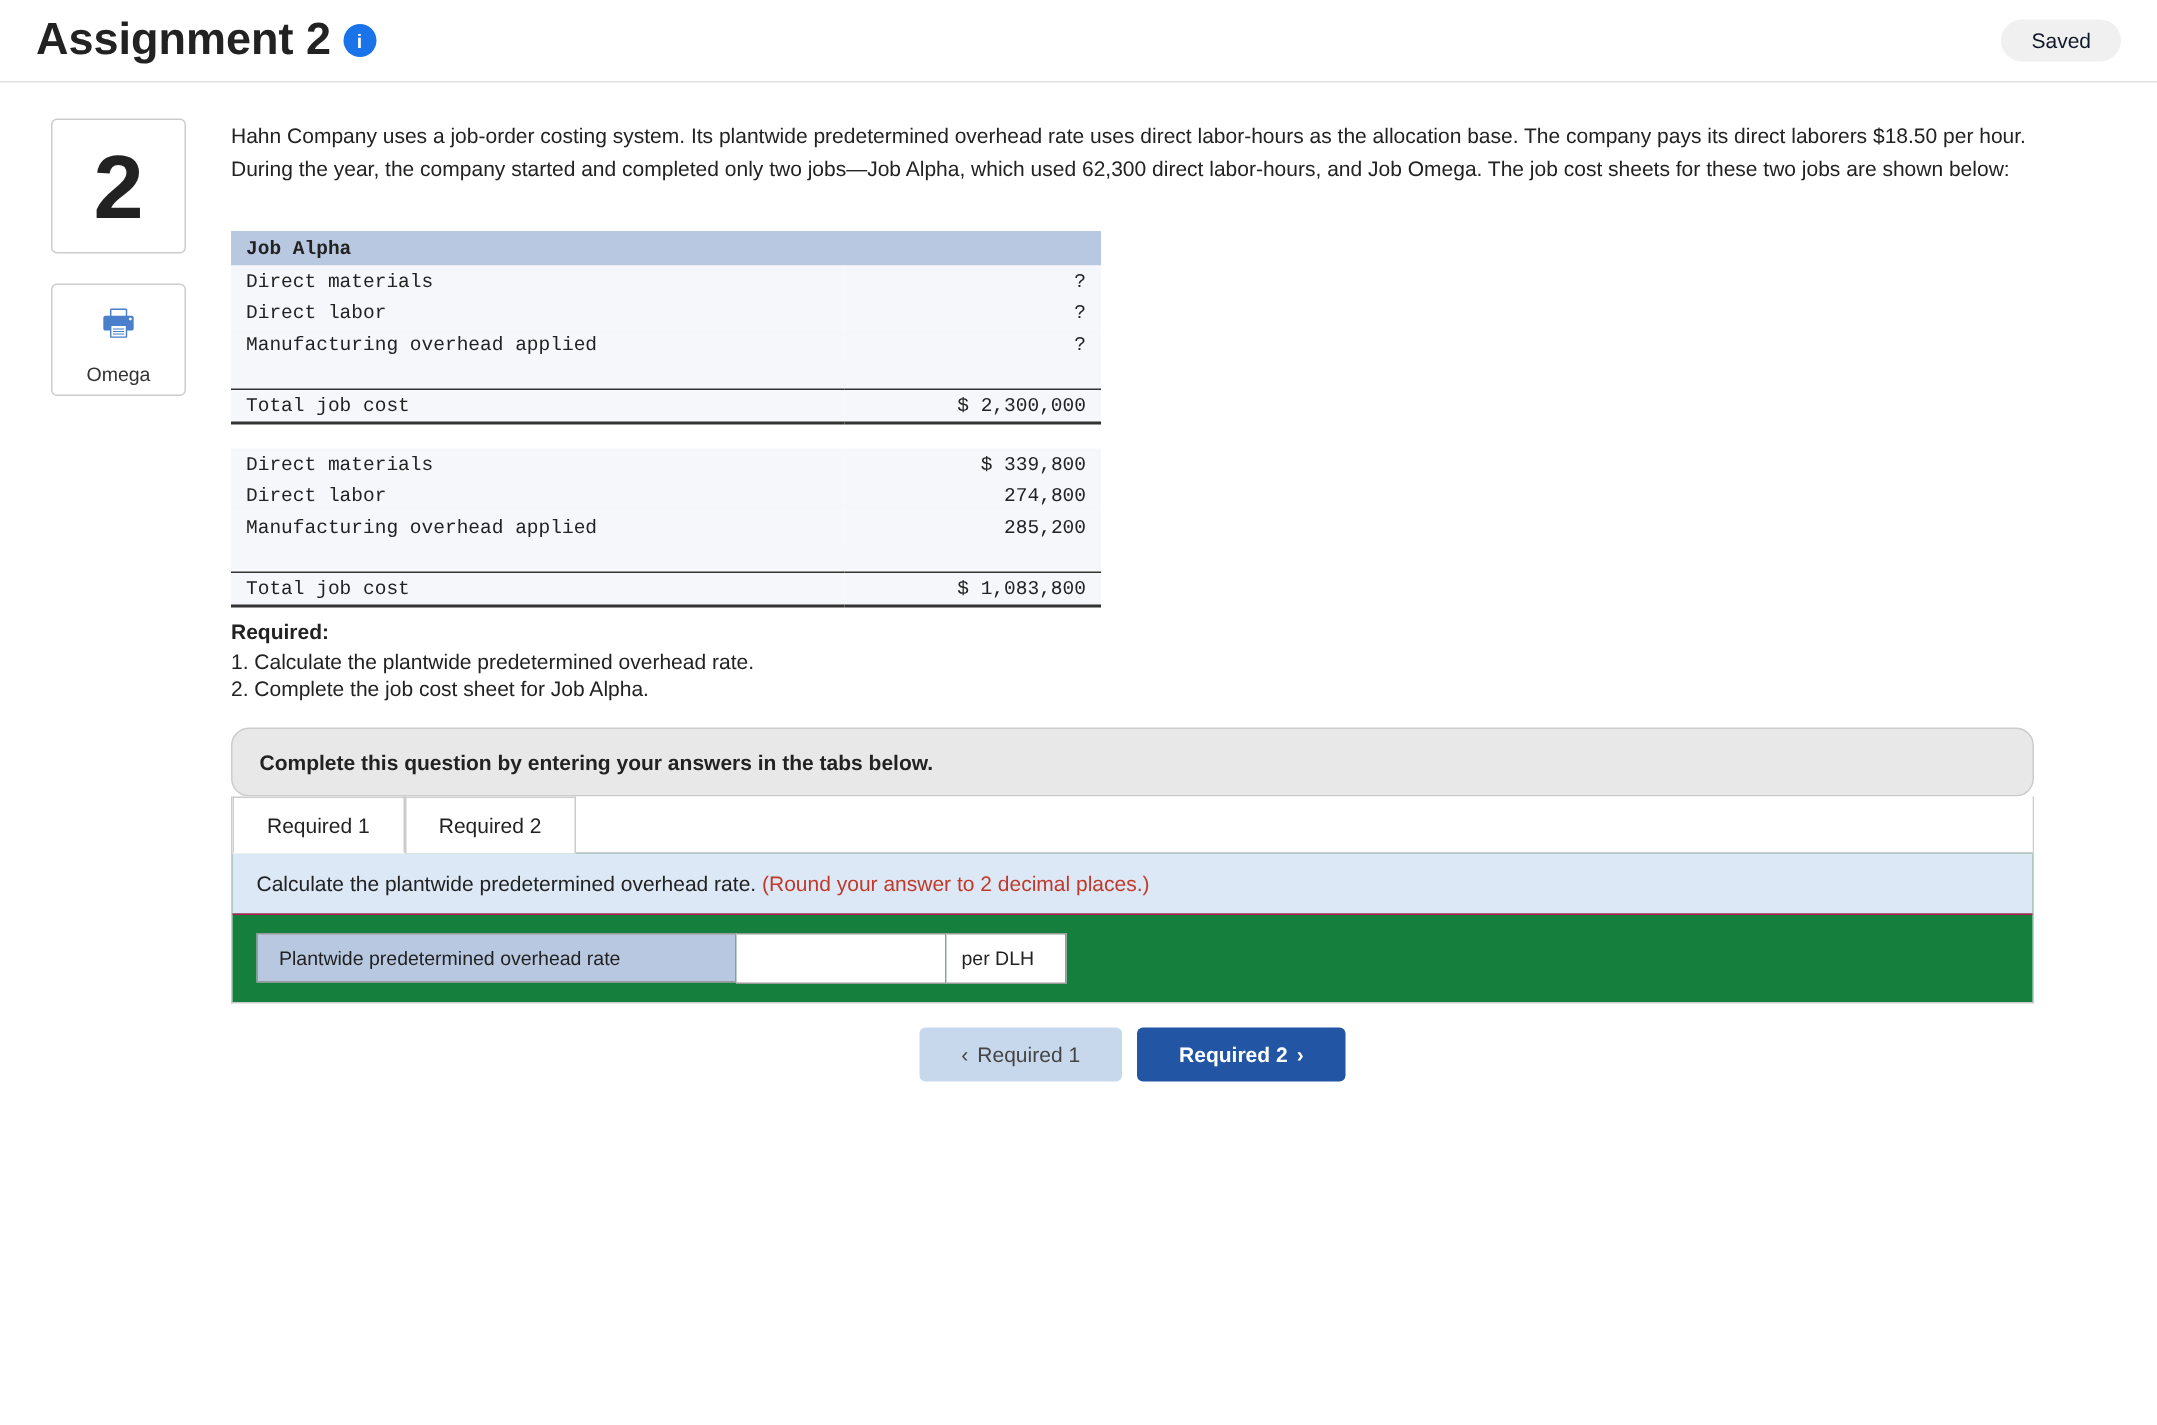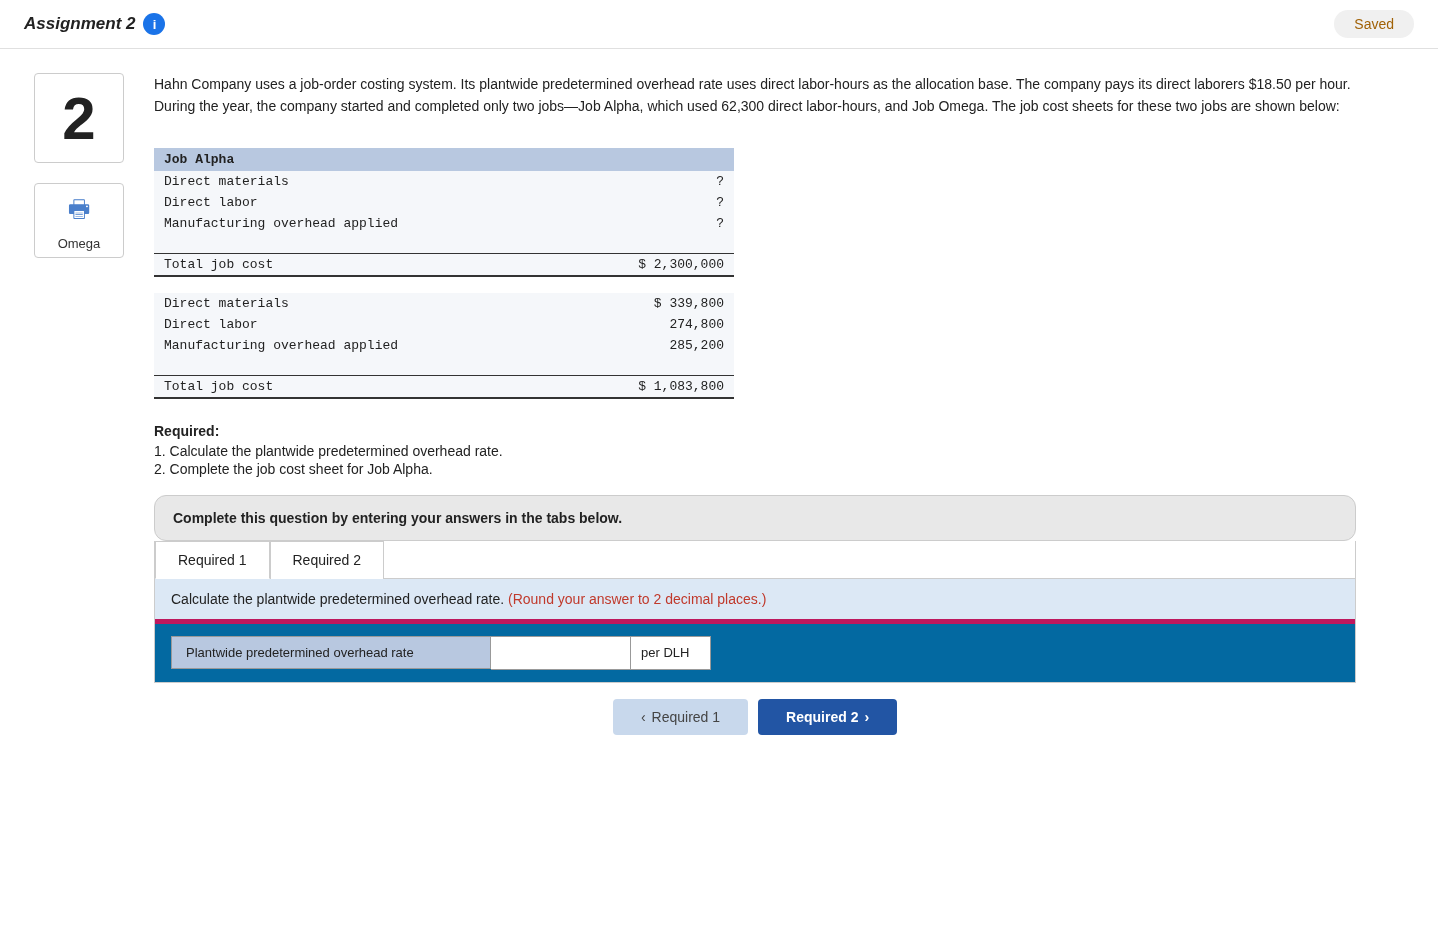--- a/index.html
+++ b/index.html
@@ -17,45 +17,44 @@
       padding: 10px 24px;
       border-bottom: 1px solid #e0e0e0;
       background: #fff;
     }
     .header-left {
       display: flex;
       align-items: center;
       gap: 8px;
     }
     .header-title {
-      font-size: 17px;
+      font-size: 30px;
       font-weight: 600;
       color: #222;
-      font-style: italic;
     }
     .info-icon {
       display: inline-flex;
       align-items: center;
       justify-content: center;
       width: 22px;
       height: 22px;
       border-radius: 50%;
       background: #1a73e8;
       color: #fff;
       font-size: 13px;
       font-weight: bold;
       cursor: pointer;
     }
     .saved-btn {
       background: #f0f0f0;
       border: none;
       border-radius: 20px;
       padding: 6px 20px;
       font-size: 14px;
-      color: #a16207;
+      color: #0f172a;
       cursor: pointer;
     }
     
     .main {
       padding: 24px 24px;
       max-width: 1380px;
     }
     .content-area {
       display: flex;
       gap: 20px;
@@ -108,21 +107,21 @@
       font-size: 14px;
       color: #222;
       line-height: 1.6;
       margin-bottom: 30px;
     }
     
     .job-tables {
       display: flex;
       flex-direction: column;
       gap: 16px;
-      margin-bottom: 24px;
+      margin-bottom: 8px;
       justify-content: flex-end;
     }
     .job-table {
       width: 580px;
       border-collapse: collapse;
       font-family: 'Courier New', Courier, monospace;
       font-size: 13px;
     }
     .job-table .header-row td {
       background: #b8c8e0;
@@ -200,38 +199,38 @@
       border-bottom: 1px solid #fff;
       font-weight: normal;
       z-index: 1;
     }
     .tab.inactive {
       background: #fff;
       color: #222;
     }
     
     .tab-content {
-      background: #0369a1;
+      background: #15803d;
       padding: 0;
     }
     .tab-instruction {
       background: #dce8f5;
       padding: 12px 16px;
       font-size: 14px;
       color: #222;
     }
     .tab-instruction .highlight {
       color: #c0392b;
     }
     .tab-input-row {
       display: flex;
       align-items: center;
       padding: 12px 16px;
       gap: 0;
-      border-top: 5px solid #be185d;
+      border-top: 1px solid #be185d;
     }
     .label-cell {
       background: #b8c8e0;
       padding: 8px 14px;
       font-size: 13px;
       color: #222;
       min-width: 320px;
       border: 1px solid #999;
     }
     .input-cell {

